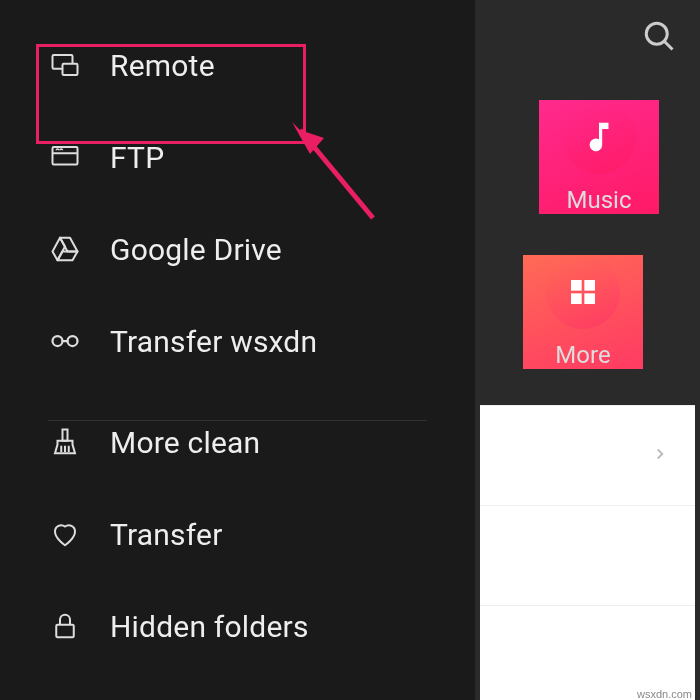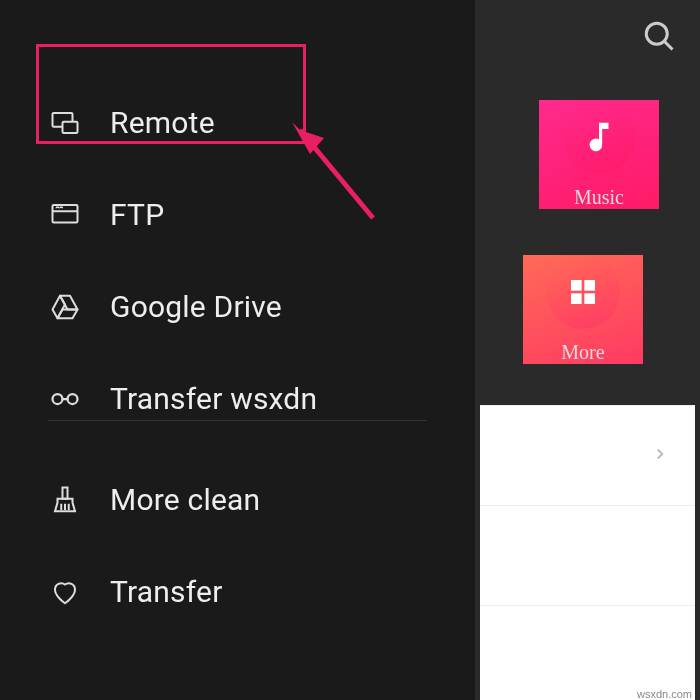--- a/index.html
+++ b/index.html
@@ -21,21 +21,21 @@
       left: 0;
       top: 0;
       width: 475px;
       height: 700px;
       background: #1a1a1a;
       padding-top: 48px;
       z-index: 10;
     }
     .menu-item {
       display: flex;
-      align-items: flex-end;
+      align-items: flex-start;
       height: 92px;
       padding-left: 48px;
       position: relative;
       cursor: pointer;
     }
     .menu-icon {
       width: 34px;
       height: 34px;
       display: flex;
       align-items: center;
@@ -99,21 +99,21 @@
       height: 74px;
       border-radius: 50%;
       display: flex;
       align-items: center;
       justify-content: center;
       color: #fff;
       margin-bottom: 12px;
     }
     .cat-music { background: linear-gradient(160deg, #ff2a8d 0%, #ff1a66 100%); left: 64px; top: 100px; }
     .cat-more { background: linear-gradient(160deg, #ff6a56 0%, #ff3a63 100%); left: 48px; top: 255px; }
-    .cat-label { font-size: 20px; color: #ddd; font-family: Liberation Serif, serif; }
+    .cat-label { font-size: 24px; color: #ddd; }
     .list-area {
       position: absolute;
       right: 0;
       top: 405px;
       width: 215px;
       height: 295px;
       background: #fff;
     }
     .list-row {
       height: 100px;
@@ -243,20 +243,29 @@
 
     <div class="menu-item">
       <span class="menu-icon">
         <svg viewBox="0 0 24 24" fill="none" stroke="currentColor" stroke-width="1.6">
             <path d="M12 21s-8-5.3-8-11a5 5 0 0 1 8-4 5 5 0 0 1 8 4c0 5.7-8 11-8 11z"></path>
           </svg>
       </span>
       <span class="menu-label">Transfer</span>
     </div>
 
+    <div class="menu-item">
+      <span class="menu-icon">
+        <svg viewBox="0 0 24 24" fill="none" stroke="currentColor" stroke-width="1.6">
+            <rect x="5" y="11" width="14" height="10" rx="1"></rect>
+            <path d="M8 11V7a4 4 0 0 1 8 0v4"></path>
+          </svg>
+      </span>
+      <span class="menu-label">Hidden folders</span>
+    </div>
   </div>
 
   <div class="highlight-box"></div>
 
   <div class="arrow">
     <svg width="110" height="130" viewBox="0 0 110 130">
       <line x1="22" y1="22" x2="95" y2="110" stroke="#e91e63" stroke-width="5"></line>
       <polygon points="22,22 46,30 32,46 14,14" fill="#e91e63"></polygon>
     </svg>
   </div>

